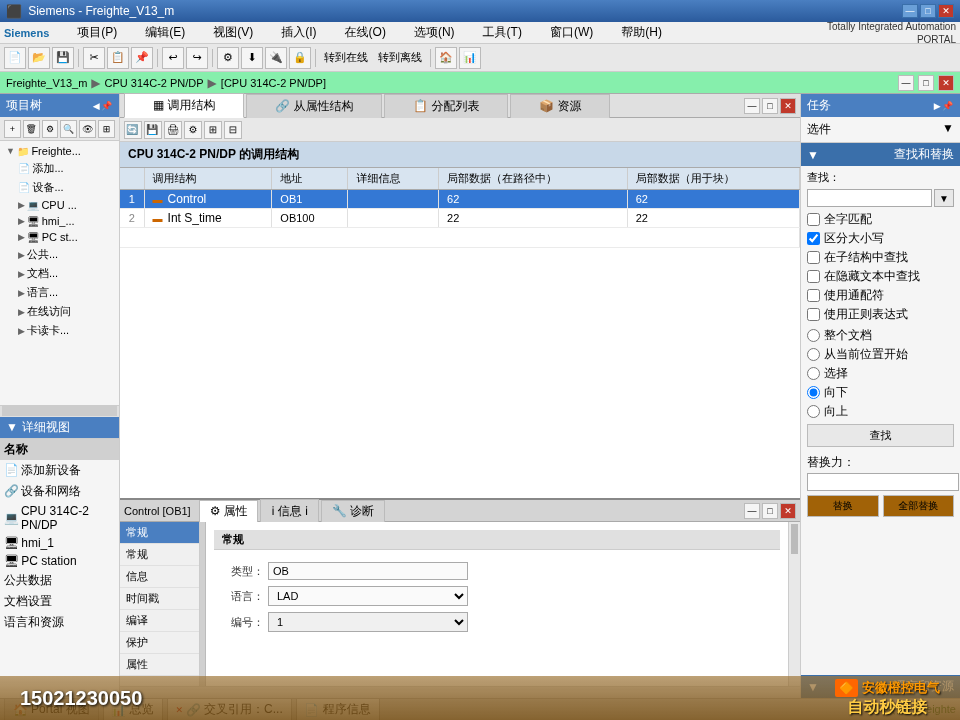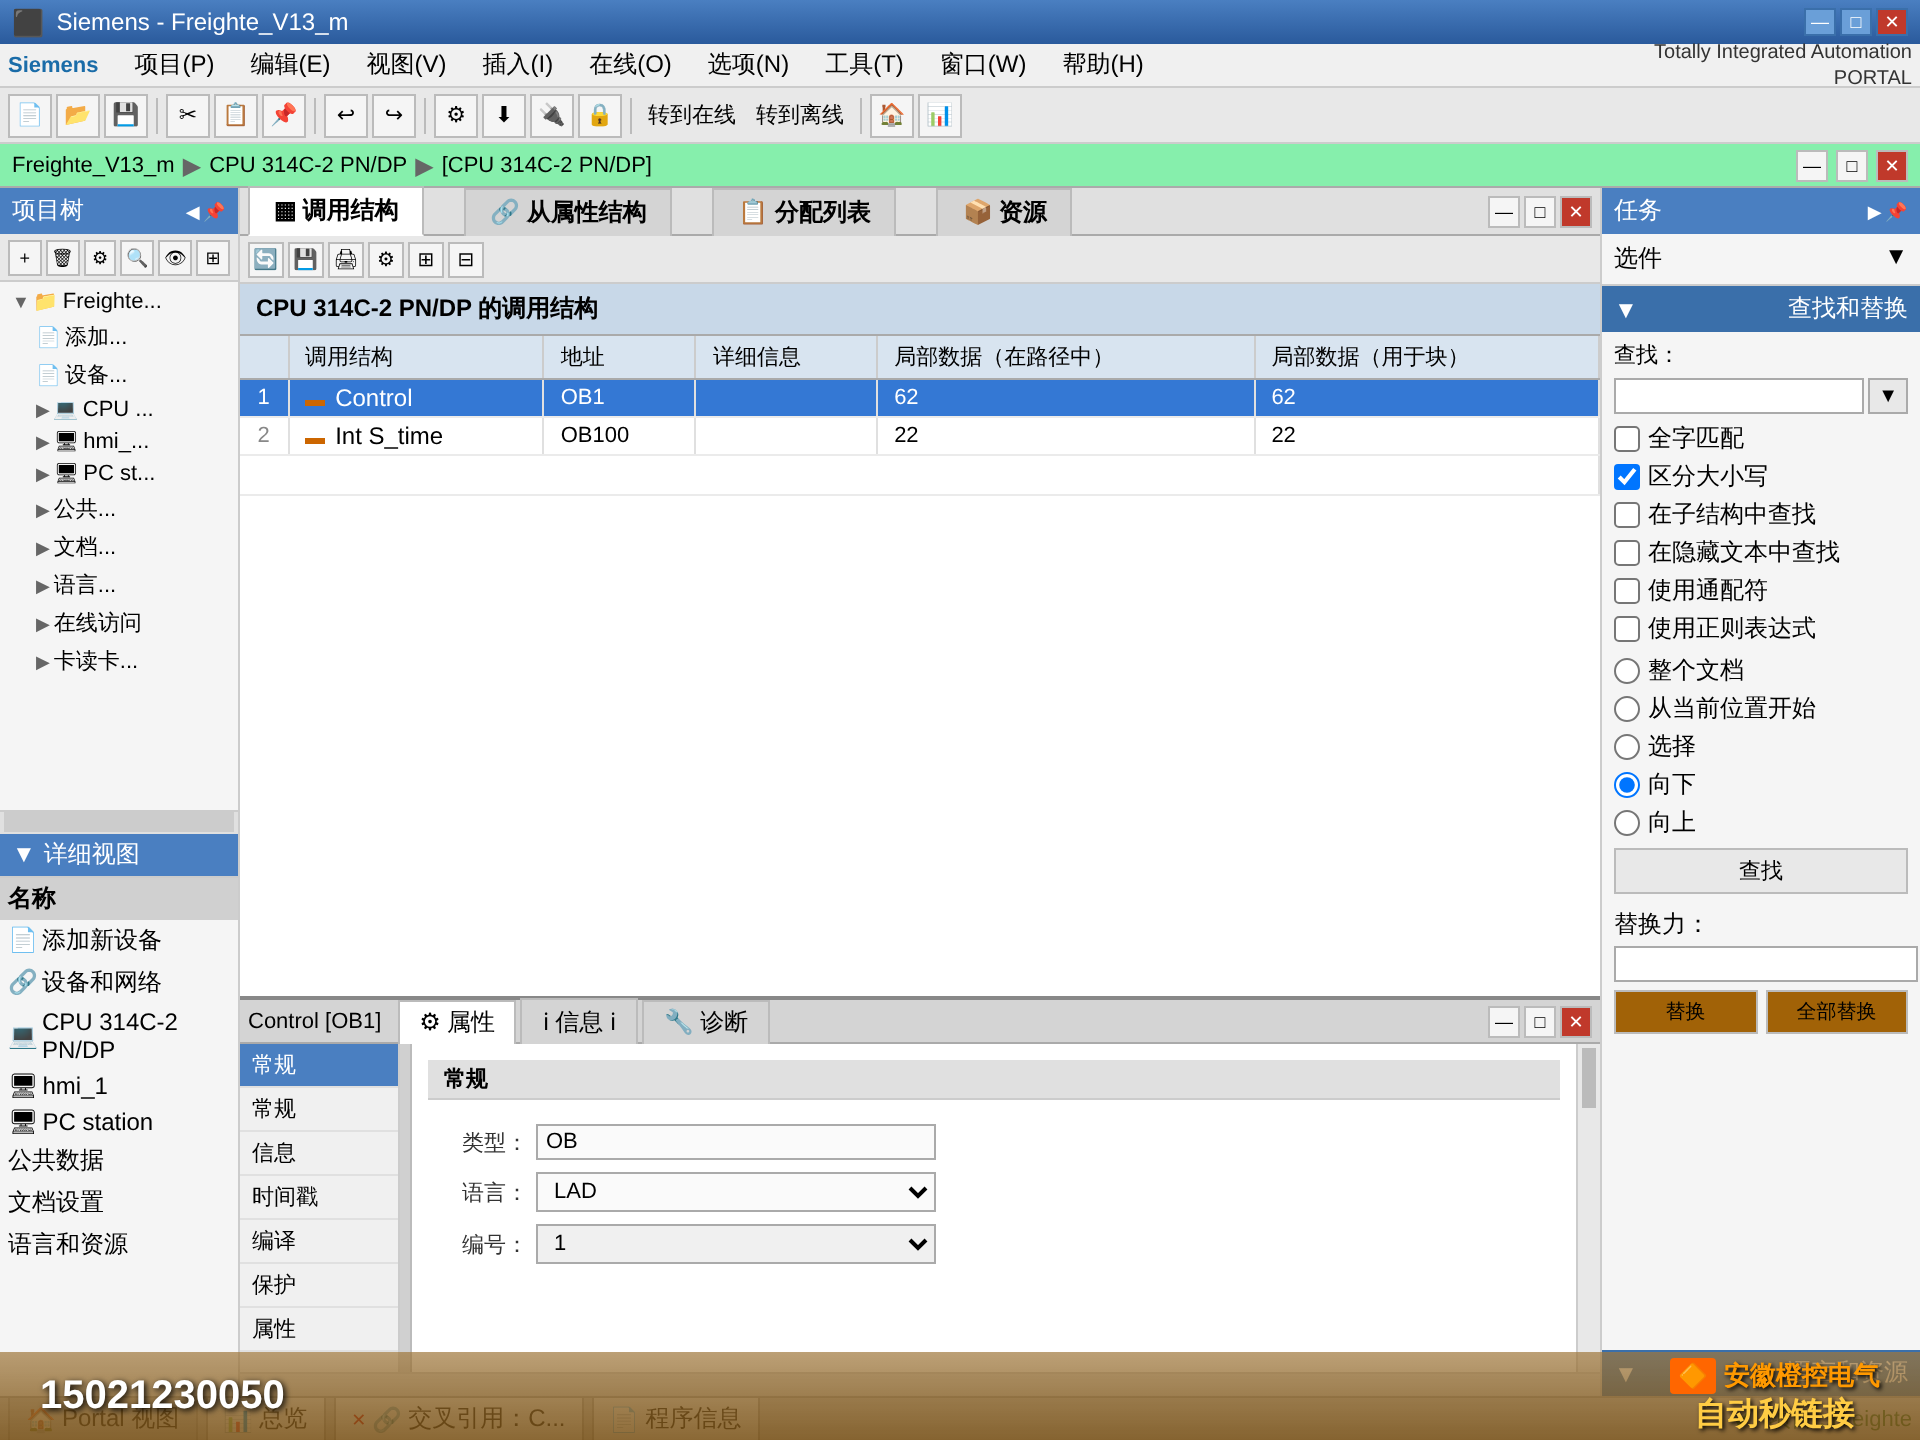--- a/index.html
+++ b/index.html
@@ -21,21 +21,21 @@
     .title-bar-btn.close { background: #c0392b; }
     
     
     .menu-bar {
       background: #f0f0f0;
       height: 22px;
       display: flex;
       align-items: center;
       padding: 0 4px;
       border-bottom: 1px solid #ccc;
-      gap: 2px;
+      gap: 12px;
     }
     .menu-item { padding: 2px 8px; cursor: pointer; font-size: 12px; }
     .sia-logo { margin-right: 8px; font-weight: bold; color: #1a6ca8; font-size: 11px; }
     .portal-label { margin-left: auto; text-align: right; font-size: 10px; color: #333; line-height: 1.2; }
     
     
     .toolbar {
       background: #e8e8e8;
       height: 28px;
       display: flex;
@@ -104,28 +104,27 @@
     .content-tabs {
       background: #e0e0e0;
       height: 24px;
       display: flex;
       align-items: center;
       padding: 0 4px;
       border-bottom: 1px solid #aaa;
       gap: 0;
     }
     .content-tab {
-      padding: 3px 12px;
+      padding: 3px 28px;
       border: 1px solid #bbb;
       border-bottom: none;
       background: #d4d4d4;
       cursor: pointer;
       font-size: 11px;
-      margin-right: 20px;
-      font-weight: bold;
+      margin-right: 2px;
     }
     .content-tab.active { background: white; border-bottom: 1px solid white; }
     .cs-header { background: #c8d8e8; padding: 4px 8px; font-size: 11px; font-weight: bold; border-bottom: 1px solid #aaa; }
     .cs-table { width: 100%; border-collapse: collapse; }
     .cs-table th { background: #d8e4f0; padding: 3px 8px; text-align: left; font-size: 11px; border-right: 1px solid #ccc; border-bottom: 1px solid #aaa; font-weight: normal; }
     .cs-table td { padding: 2px 8px; font-size: 11px; border-right: 1px solid #e0e0e0; border-bottom: 1px solid #ebebeb; }
     .cs-table tr.selected td { background: #3478d4; color: white; }
     .row-num { color: #888; width: 20px; text-align: center; }
     .block-icon { color: #cc6600; margin-right: 2px; font-size: 10px; }
     

